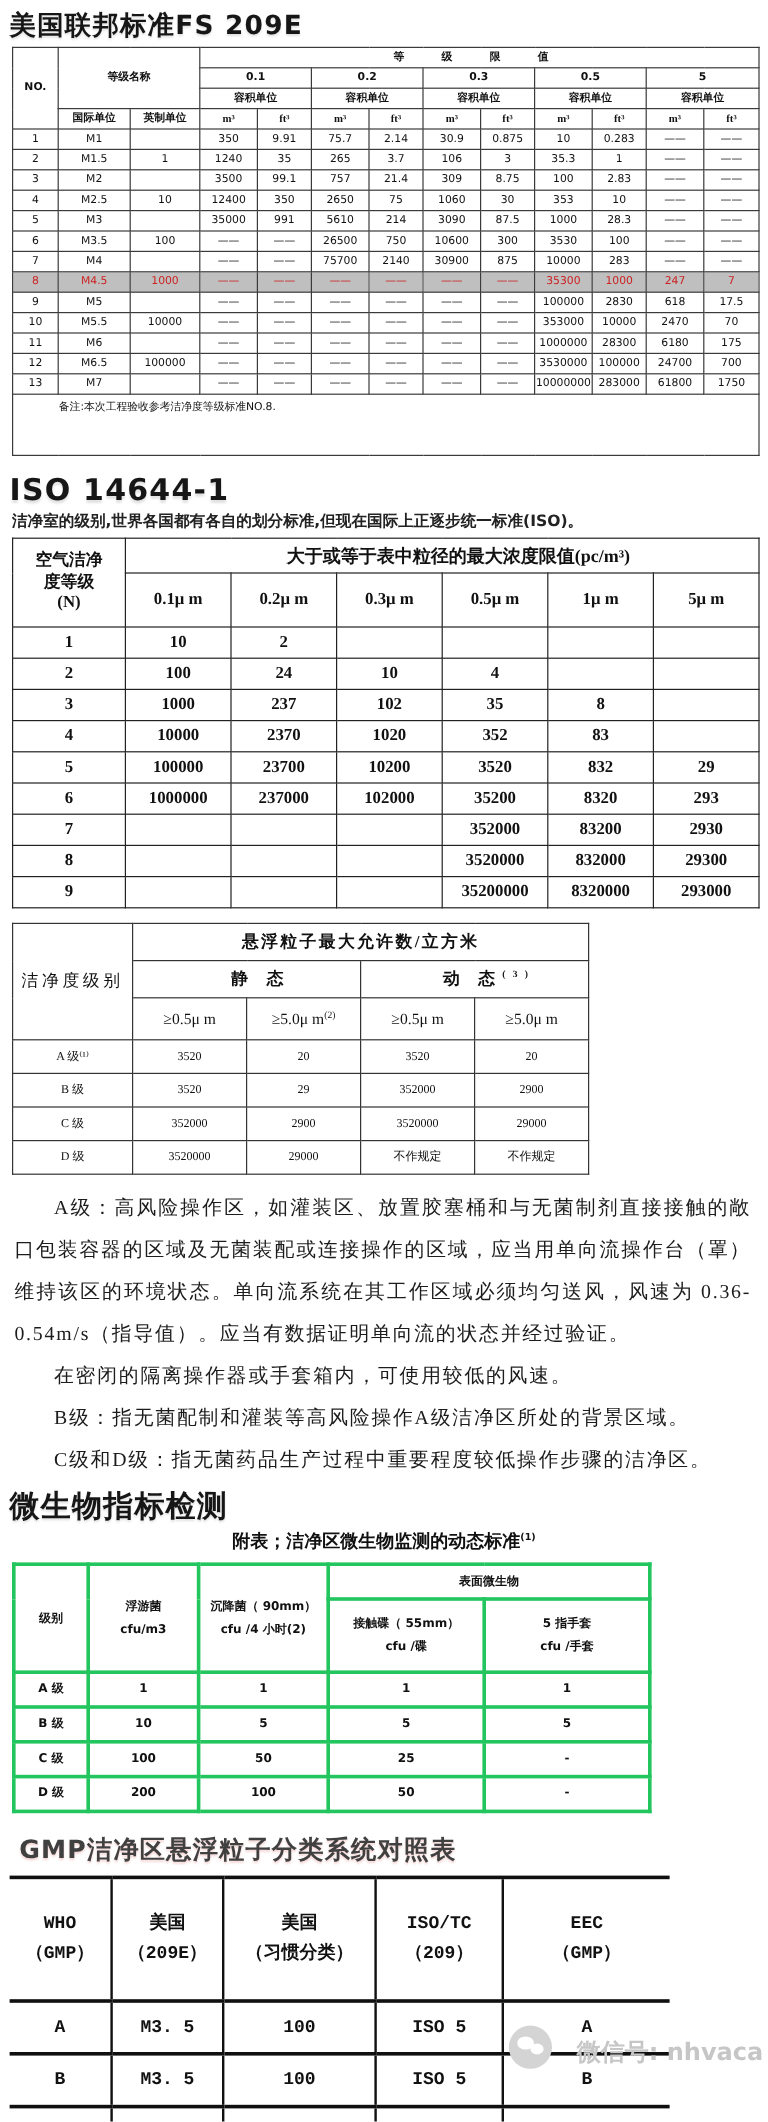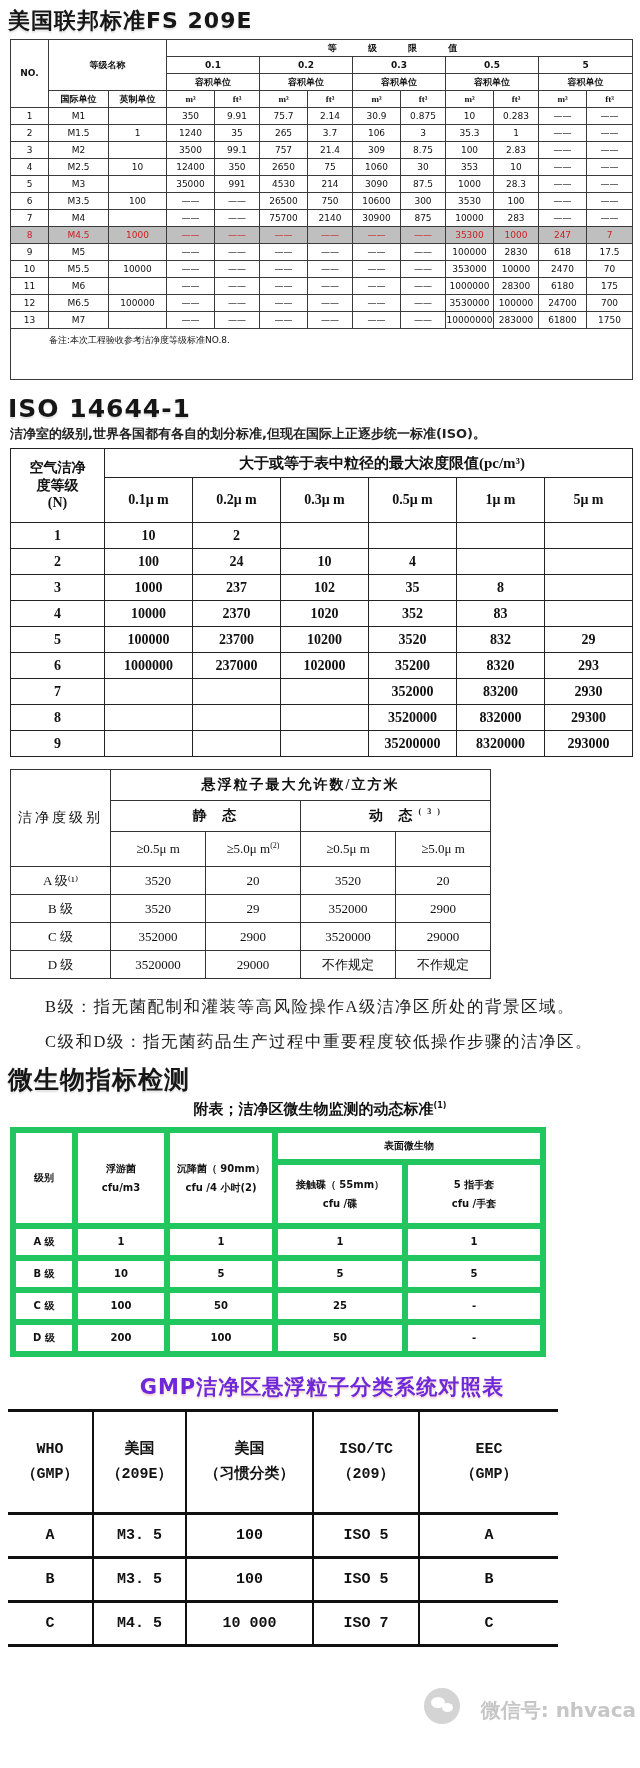--- a/index.html
+++ b/index.html
@@ -38,42 +38,42 @@
   
   table.grade{
     border-collapse:collapse;table-layout:fixed;width:480px;margin:12px 0 0 10px;
     font-family:"Liberation Serif","DejaVu Serif",serif;
   }
   .grade th,.grade td{border:1px solid #333;text-align:center;padding:0;}
   .grade .g-span{height:30px;font-size:14px;font-weight:bold;letter-spacing:2px;}
   .grade .g-sub{height:30px;font-size:14px;font-weight:bold;letter-spacing:6px;padding-left:24px;}
   .grade .g-col{height:34px;font-size:13px;font-weight:normal;}
   .grade .g-class{font-size:14px;font-weight:normal;letter-spacing:3px;}
-  .grade tbody td{height:27px;font-size:13px;line-height:27px;font-weight:normal;}
+  .grade tbody td{height:27px;font-size:10px;line-height:27px;font-weight:normal;}
   sup{font-size:8px;}
   
   .paras{margin:10px 14px 0 12px;}
   .paras p{
     margin:0;font-family:"Liberation Serif","DejaVu Serif",serif;
     font-size:16.5px;line-height:35px;text-indent:2em;letter-spacing:1.5px;color:#1c1c1c;
     text-align:justify;
   }
   
   .subtitle{text-align:center;font-weight:bold;font-size:15px;margin:4px 0 0 0;color:#111;}
   table.micro{
     border-collapse:collapse;table-layout:fixed;width:530px;margin:8px 0 0 10px;
     font-size:10px;font-weight:bold;
   }
-  .micro th,.micro td{border:6px solid #22c55e;text-align:center;padding:0;}
+  .micro th,.micro td{border:3px solid #22c55e;text-align:center;padding:0;}
   .micro .m-top{height:26px;}
   .micro .m-head{white-space:pre-line;line-height:1.9;height:58px;vertical-align:middle;}
   .micro tbody td{height:26px;line-height:26px;}
   
   .gmp-title{
-    text-align:center;font-weight:bold;font-size:21px;color:#6d28d9;margin:16px 0 0 4px;
+    font-weight:bold;font-size:21px;color:#404040;margin:16px 0 0 16px;
     letter-spacing:1px;text-shadow:0 2px 2px rgba(192,0,0,0.18);
   }
   table.gmp{
     border-collapse:collapse;table-layout:fixed;width:550px;margin:8px 0 0 8px;
     font-family:"Liberation Mono","DejaVu Sans Mono",monospace;
   }
   .gmp th,.gmp td{border-top:3px solid #101010;text-align:center;padding:0;font-weight:bold;}
   .gmp th+th,.gmp td+td{border-left:2px solid #101010;}
   .gmp th{height:100px;font-size:15px;white-space:pre-line;line-height:1.7;}
   .gmp td{height:41px;font-size:15px;line-height:41px;}
@@ -209,21 +209,21 @@
         <td>10</td>
         <td>——</td>
         <td>——</td>
       </tr>
       <tr>
         <td>5</td>
         <td>M3</td>
         <td></td>
         <td>35000</td>
         <td>991</td>
-        <td>4530</td>
+        <td>5610</td>
         <td>214</td>
         <td>3090</td>
         <td>87.5</td>
         <td>1000</td>
         <td>28.3</td>
         <td>——</td>
         <td>——</td>
       </tr>
       <tr>
         <td>6</td>
@@ -521,20 +521,22 @@
         <td>D 级</td>
         <td>3520000</td>
         <td>29000</td>
         <td>不作规定</td>
         <td>不作规定</td>
       </tr>
     </tbody>
 </table>
 
 <div class="paras">
+  <p>A级：高风险操作区，如灌装区、放置胶塞桶和与无菌制剂直接接触的敞口包装容器的区域及无菌装配或连接操作的区域，应当用单向流操作台（罩）维持该区的环境状态。单向流系统在其工作区域必须均匀送风，风速为 0.36-0.54m/s（指导值）。应当有数据证明单向流的状态并经过验证。</p>
+  <p>在密闭的隔离操作器或手套箱内，可使用较低的风速。</p>
   <p>B级：指无菌配制和灌装等高风险操作A级洁净区所处的背景区域。</p>
   <p>C级和D级：指无菌药品生产过程中重要程度较低操作步骤的洁净区。</p>
 </div>
 
 <h1 class="sec-title big" style="margin-top:4px;">微生物指标检测</h1>
 <div class="subtitle">
   <span>附表；洁净区微生物监测的动态标准</span><sup>(1)</sup>
 </div>
 
 <table class="micro">

